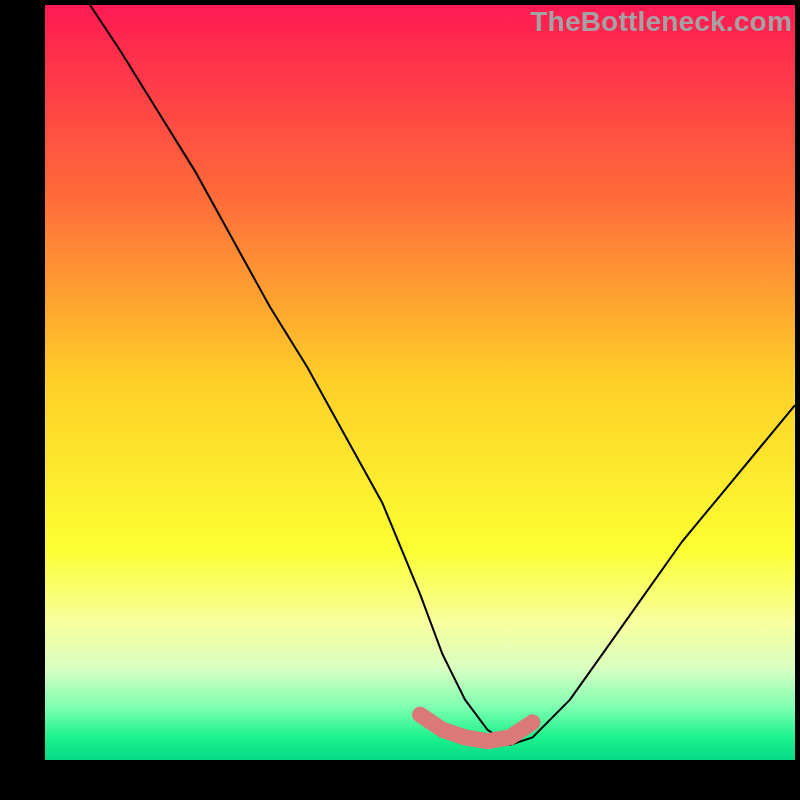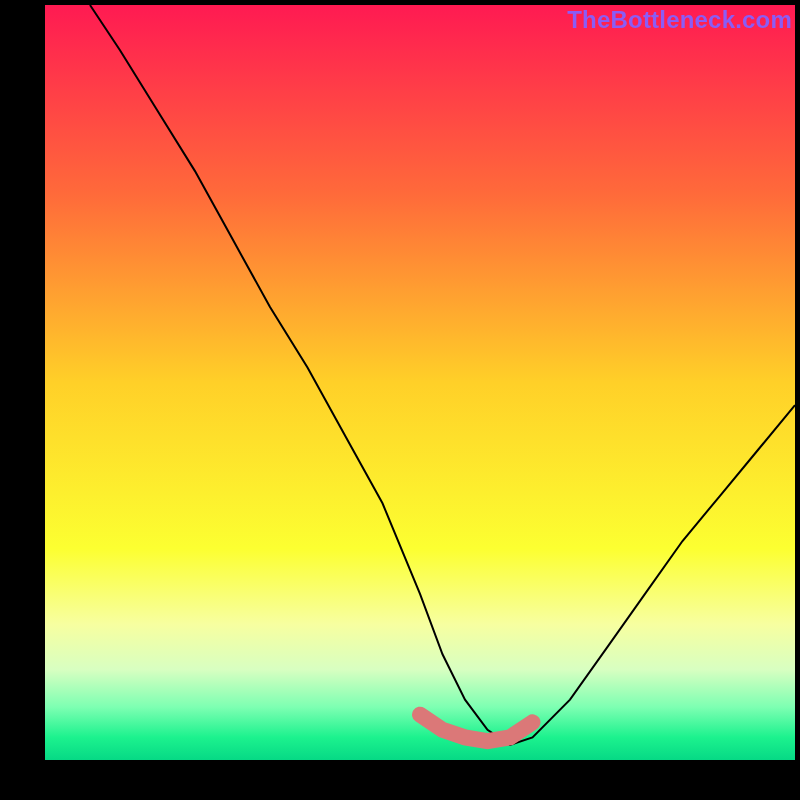--- a/index.html
+++ b/index.html
@@ -1,18 +1,18 @@
 <!DOCTYPE html>
 <html><head>
 <meta charset="utf-8">
 <style>
 *{margin:0;padding:0;box-sizing:border-box}
 body{background:#fff;font-family:Arial,Helvetica,sans-serif}
 .wrap{width:800px;height:800px;position:relative;background:#000}
-.watermark{position:absolute;top:6px;right:8px;color:#8b5cf6;font-size:24px;font-weight:600;letter-spacing:.2px;z-index:3}
+.watermark{position:absolute;top:6px;right:8px;color:#a3a3a3;font-size:28px;font-weight:600;letter-spacing:.2px;z-index:3}
 .plot{position:absolute;inset:0}
 .gradient{fill:url(#g)}
 .curve{fill:none;stroke:#000;stroke-width:2}
 .pink{fill:none;stroke:#db7878;stroke-width:16;stroke-linecap:round}
 </style>
 </head>
 <body>
 
 <div class="wrap">
   <div class="watermark">TheBottleneck.com</div>

